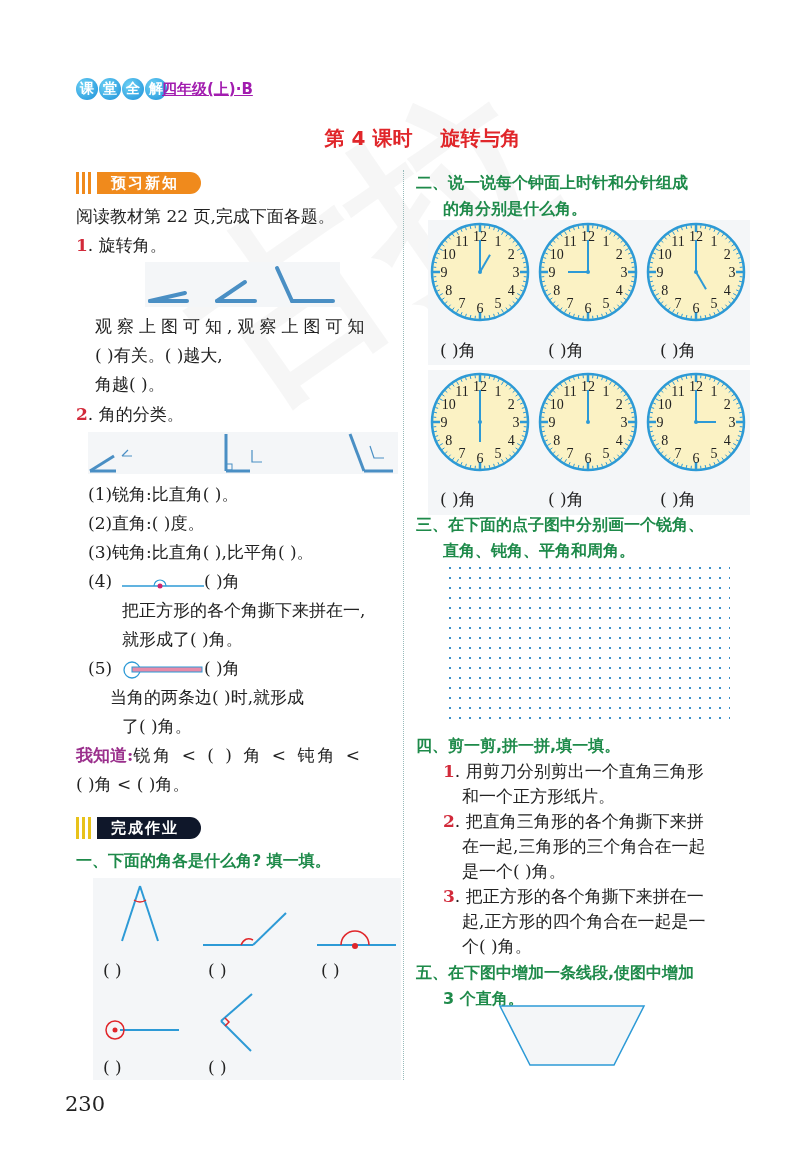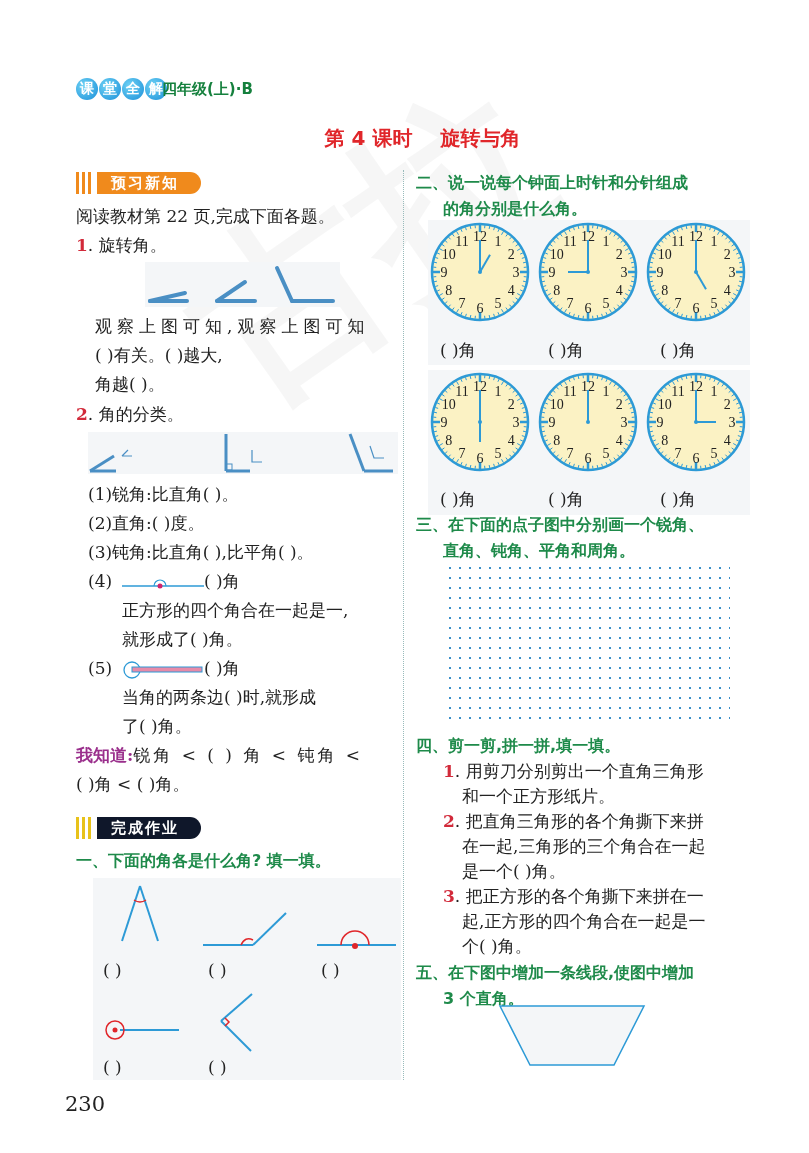--- a/index.html
+++ b/index.html
@@ -2,21 +2,21 @@
 <html><head>
 <meta charset="utf-8">
 <style>
   * { box-sizing: border-box; margin: 0; padding: 0; }
   body { width: 809px; height: 1153px; background: #fff; position: relative; overflow: hidden;
          font-family: "DejaVu Serif", "Liberation Serif", serif; color: #222; }
   .abs { position: absolute; }
   .hdr-badge { left: 76px; top: 78px; display: flex; gap: 1px; }
   .hdr-badge span { width: 22px; height: 22px; border-radius: 50%; background: radial-gradient(circle at 35% 35%, #6fd3f5, #1a8ed8);
         color: #fff; font: bold 14px "DejaVu Sans", sans-serif; display: flex; align-items: center; justify-content: center; }
-  .hdr-grade { left: 162px; top: 80px; font: bold 15px "DejaVu Sans", sans-serif; color: #15803d; }
+  .hdr-grade { left: 162px; top: 80px; font: bold 15px "DejaVu Sans", sans-serif; color: #a21caf; text-decoration: underline; }
   .title { left: 0; width: 809px; top: 125px; text-align: center; font: bold 20px "DejaVu Sans", sans-serif; color: #e0262a; padding-left: 36px; }
   .title .gap { display: inline-block; width: 28px; }
   .banner { height: 22px; display: flex; align-items: center; }
   .banner .bars { display: flex; gap: 3px; margin-right: 6px; }
   .banner .bars i { width: 3px; height: 22px; display: block; }
   .banner .lbl { height: 22px; padding: 0 22px 0 14px; border-radius: 0 11px 11px 0; color: #fff;
                  font: bold 15px "DejaVu Serif", serif; display: flex; align-items: center; letter-spacing: 2px; }
   .txt { font-size: 17px; line-height: 28px; white-space: nowrap; }
   .num-red { color: #d22a3a; font-weight: bold; }
   .green { color: #1e8a4a; font: bold 16px "DejaVu Sans", sans-serif; line-height: 26px; white-space: nowrap; }
@@ -102,29 +102,29 @@
 <div class="abs txt" style="left:88px;top:480px">(1)锐角:比直角(      )。</div>
 <div class="abs txt" style="left:88px;top:509px">(2)直角:(      )度。</div>
 <div class="abs txt" style="left:88px;top:538px">(3)钝角:比直角(      ),比平角(      )。</div>
 <div class="abs txt" style="left:88px;top:567px">(4)</div>
 <svg class="abs" style="left:122px;top:572px" width="82" height="20">
   <line x1="0" y1="14" x2="82" y2="14" stroke="#2d9ad6" stroke-width="1.5"></line>
   <path d="M32 14 A6 6 0 0 1 44 14" stroke="#2d9ad6" fill="none" stroke-width="1.2"></path>
   <circle cx="38" cy="14" r="2.5" fill="#d0246e"></circle>
 </svg>
 <div class="abs txt" style="left:204px;top:567px">(      )角</div>
-<div class="abs txt" style="left:122px;top:596px">正方形的四个角合在一起是一,</div>
+<div class="abs txt" style="left:122px;top:596px">把正方形的各个角撕下来拼在一,</div>
 <div class="abs txt" style="left:122px;top:625px">就形成了(      )角。</div>
 <div class="abs txt" style="left:88px;top:654px">(5)</div>
 <svg class="abs" style="left:122px;top:660px" width="82" height="20">
   <circle cx="10" cy="10" r="8" stroke="#2d9ad6" fill="none" stroke-width="1.3"></circle>
   <rect x="10" y="7" width="70" height="5" fill="#e88aa8" stroke="#2d9ad6" stroke-width="1"></rect>
 </svg>
 <div class="abs txt" style="left:204px;top:654px">(      )角</div>
-<div class="abs txt" style="left:122px;top:683px">当角的两条边(        )时,就形成</div>
+<div class="abs txt" style="left:110px;top:683px">当角的两条边(        )时,就形成</div>
 <div class="abs txt" style="left:122px;top:712px">了(      )角。</div>
 
 <div class="abs txt" style="left:76px;top:741px">
   <span class="purple">我知道:</span><span style="letter-spacing:3px">锐角 &lt; (        ) 角 &lt; 钝角 &lt;</span>
 </div>
 <div class="abs txt" style="left:76px;top:770px">(      )角 &lt; (      )角。</div>
 
 <div class="abs banner" style="left:76px;top:817px">
   <div class="bars">
       <i style="background:#e8c21a"></i>

